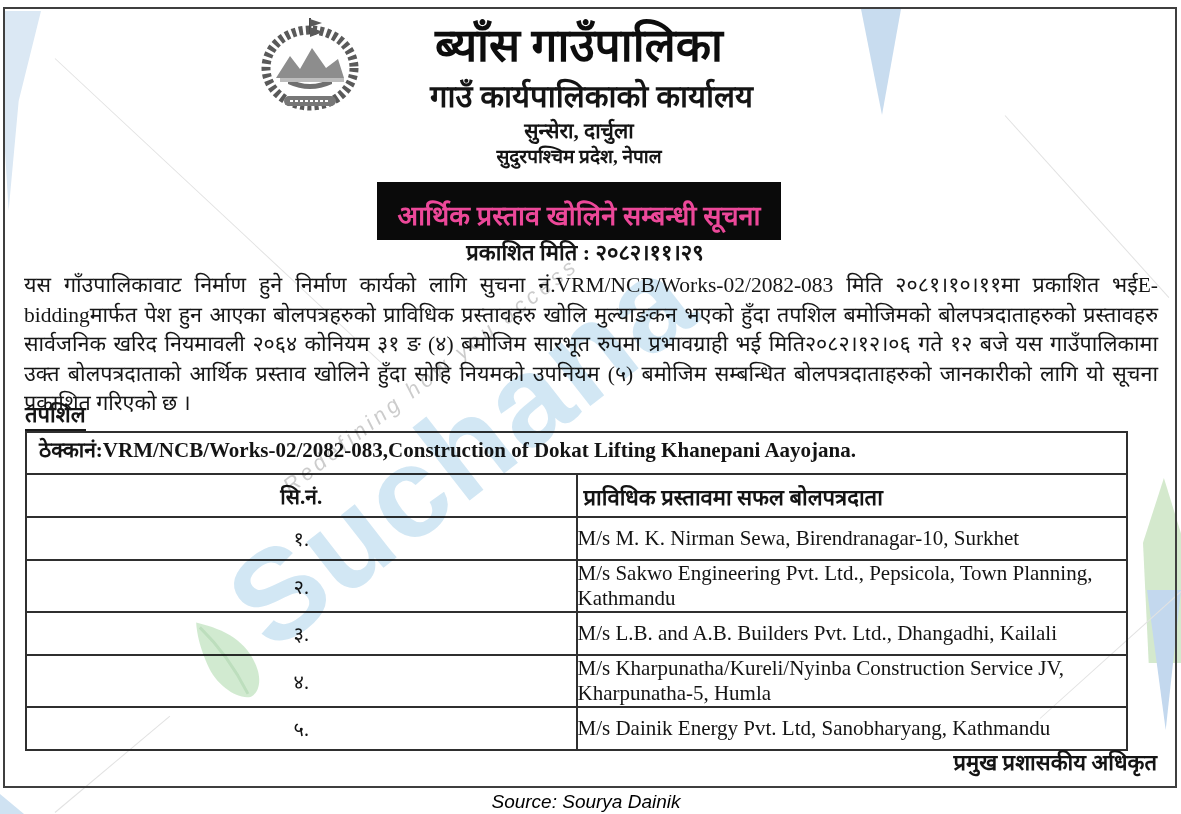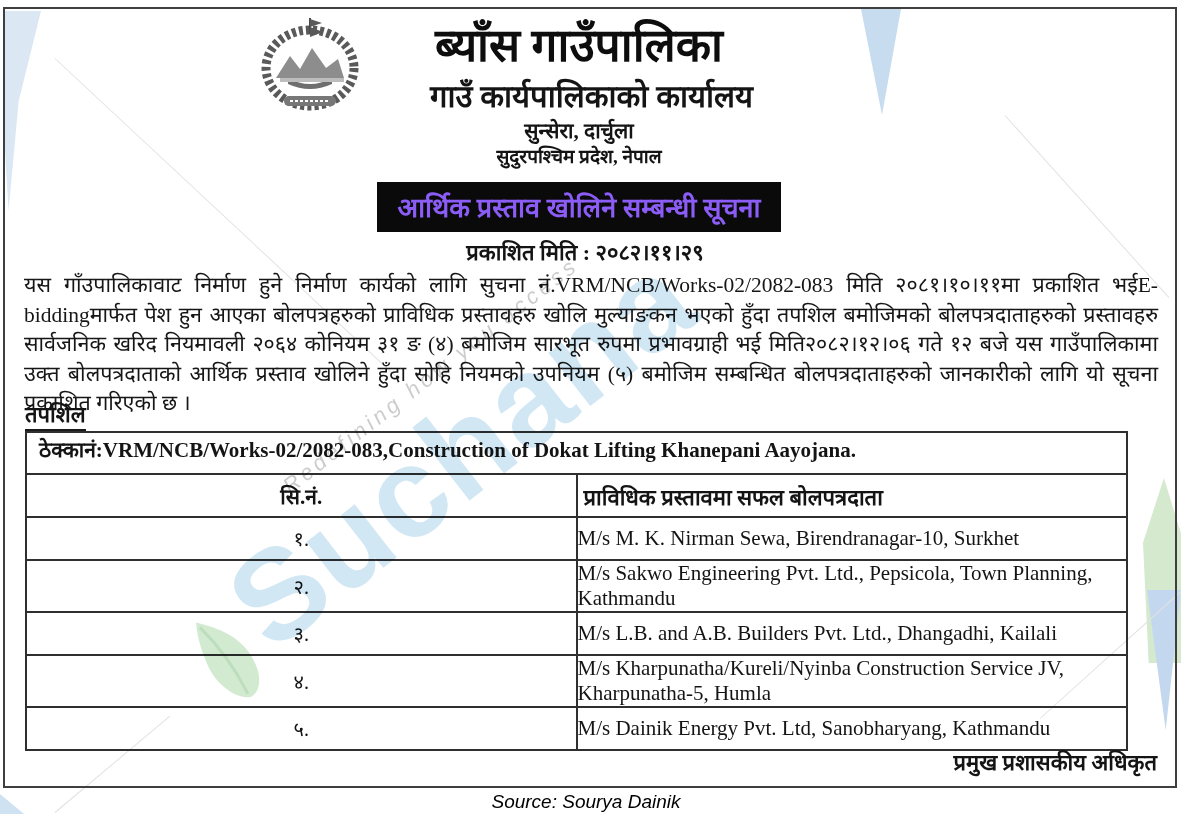--- a/index.html
+++ b/index.html
@@ -53,22 +53,22 @@
   .h-title { position:absolute; top:12px; left:0; width:1158px; text-align:center;
     font-size:46px; font-weight:bold; color:#0d0d0d; }
   .h-office { position:absolute; top:74px; left:0; width:1158px; text-align:center;
     font-size:31px; font-weight:bold;padding-left:25px; }
   .h-addr1 { position:absolute; top:116px; left:0; width:1158px; text-align:center;
     font-size:21px; font-weight:bold; }
   .h-addr2 { position:absolute; top:143px; left:0; width:1158px; text-align:center;
     font-size:19px; font-weight:bold; }
   .banner-wrap { position:absolute; top:182px; left:0; width:1158px; text-align:center; }
   .banner {
-    display:inline-block; background:#0a0a0a; color:#8b5cf6;
-    font-size:27px; font-weight:bold; padding:6px 20px 7px 20px;
+    display:inline-block; background:#0a0a0a; color:#ec4899;
+    font-size:27px; font-weight:bold; padding:14px 20px 7px 20px;
   }
   .pub-date { position:absolute; top:236px; left:0; width:1158px; text-align:center;
     font-size:22px; font-weight:bold;padding-left:12px; }
   
   .body-par {
     position:absolute; left:24px; top:271px; width:1134px;
     font-size:21.5px; line-height:29.5px; text-align:justify; color:#161616;
   }
   .details-label {
     position:absolute; left:25px; top:398px; font-size:22px; font-weight:bold;

